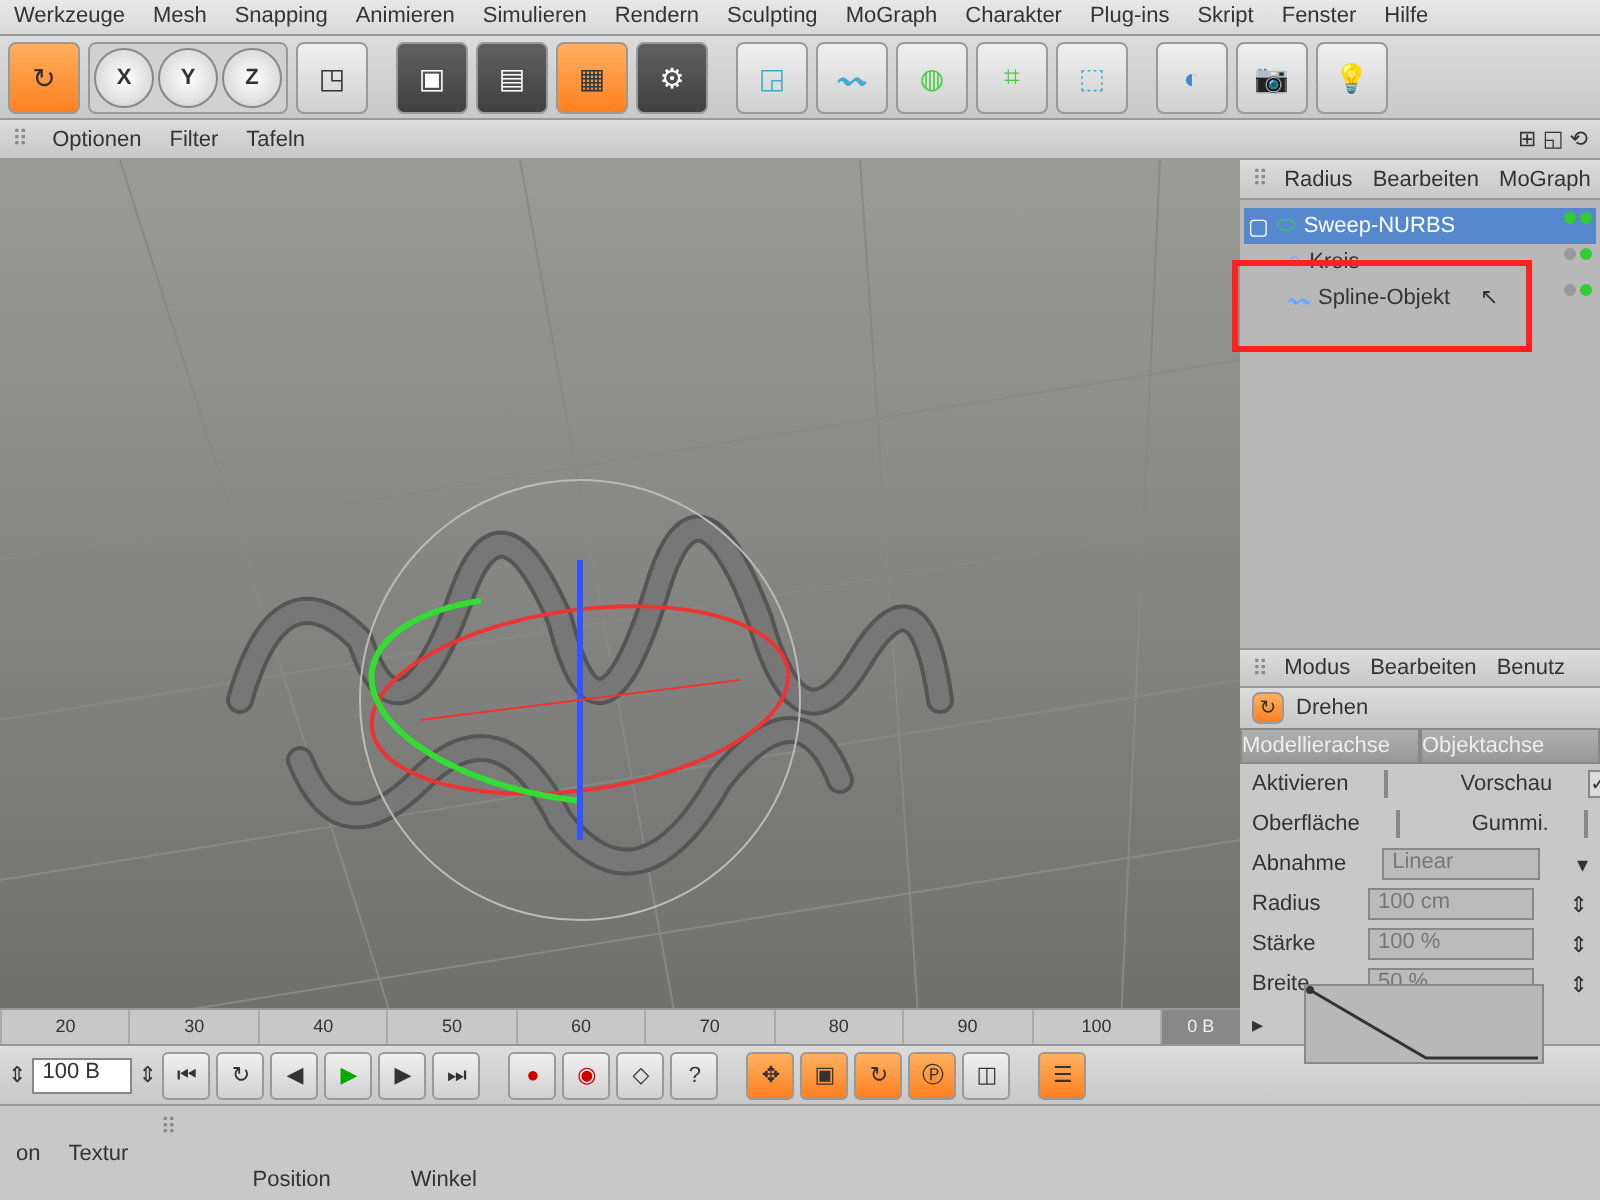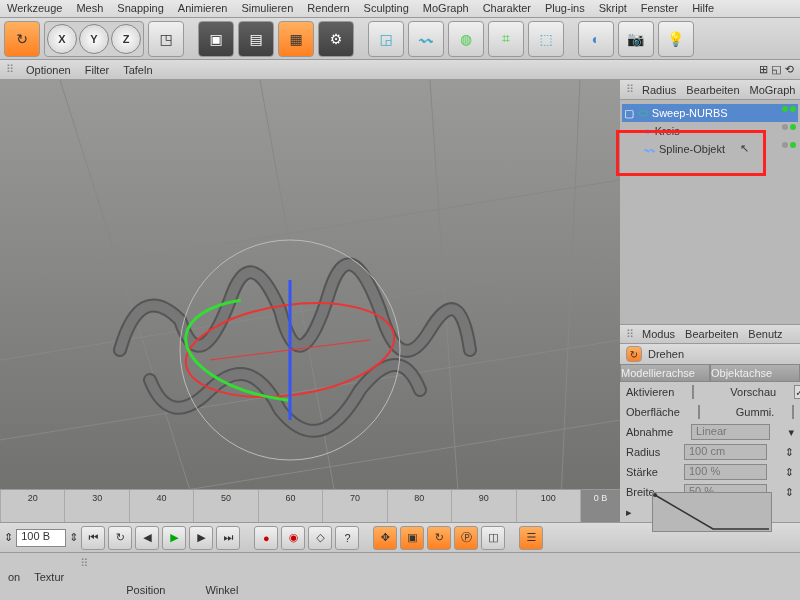--- a/index.html
+++ b/index.html
@@ -12,21 +12,21 @@
 .iconbtn { width: 36px; height: 36px; border: 1px solid #999; border-radius: 4px; background: linear-gradient(#f0f0f0,#d0d0d0); display: flex; align-items: center; justify-content: center; font-size: 14px; }
 .iconbtn.orange { background: linear-gradient(#ffb060,#ff8020); }
 .iconbtn.dark { background: linear-gradient(#606060,#404040); color: #fff; }
 .axisbox { border: 1px solid #999; border-radius: 4px; padding: 2px; display: flex; gap: 2px; background: #d0d0d0; }
 .axisbox .ax { width: 30px; height: 30px; border-radius: 15px; background: radial-gradient(#fff,#ccc); border: 1px solid #888; display: flex; align-items: center; justify-content: center; font-weight: bold; }
 
 .toolbar2 { height: 20px; background: linear-gradient(#dcdcdc,#c8c8c8); display: flex; align-items: center; padding: 0 6px; gap: 14px; border-bottom: 1px solid #999; }
 
 .main { display: flex; height: 442px; }
 .viewport { flex: 1; background: linear-gradient(#9a9a98,#6e6e6c); position: relative; overflow: hidden; }
-.ruler { position: absolute; bottom: 0; left: 0; right: 0; height: 33px; background: #c8c8c8; border-top: 1px solid #999; display: flex; }
+.ruler { position: absolute; bottom: 0; left: 0; right: 0; height: 18px; background: #c8c8c8; border-top: 1px solid #999; display: flex; }
 .ruler span { flex: 1; text-align: center; font-size: 9px; padding-top: 3px; border-left: 1px solid #aaa; }
 
 .right { width: 180px; background: #c8c8c8; display: flex; flex-direction: column; }
 .panel-tabs { height: 20px; background: linear-gradient(#dcdcdc,#c8c8c8); display: flex; align-items: center; gap: 10px; padding: 0 6px; border-bottom: 1px solid #999; }
 .grip { color: #888; letter-spacing: -2px; }
 .om { flex: 1; background: #b8b8b8; padding: 4px 2px; position: relative; }
 .om-row { display: flex; align-items: center; height: 18px; gap: 4px; padding-left: 2px; }
 .om-row.sel { background: #5588cc; color: #fff; }
 .om-row.child { padding-left: 22px; }
 .dots { position: absolute; right: 4px; display: flex; gap: 2px; }

